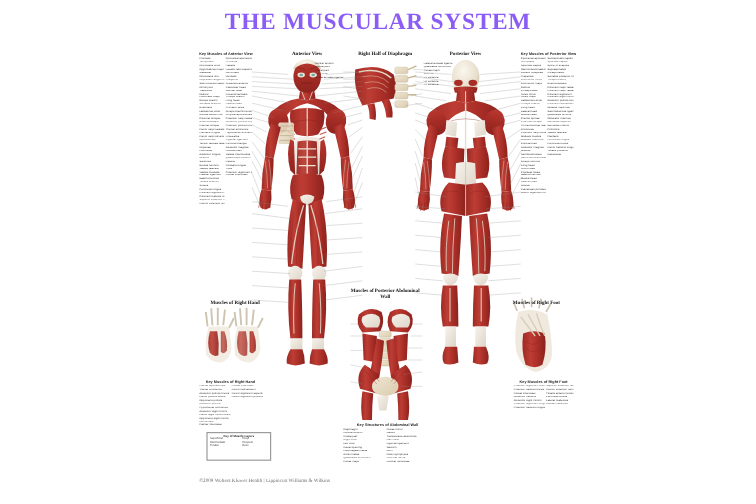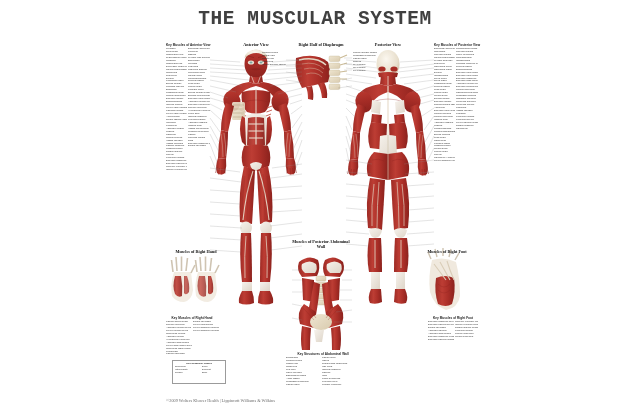--- a/index.html
+++ b/index.html
@@ -9,25 +9,25 @@
     color:#1a1a1a;
   }
   .poster{
     position:absolute;left:0;top:0;width:630px;height:420px;
     background:#ffffff;
   }
   
   .title{
     position:absolute;left:0;top:8px;width:630px;
     text-align:center;
-    font-family:Liberation Mono, monospace;
+    font-family:Liberation Serif, serif;
     font-weight:bold;
     font-size:19.5px;
     letter-spacing:0.6px;
-    color:#404040;
+    color:#8b5cf6;
   }
   
   .sheet{
     position:absolute;left:166px;top:40px;width:312px;height:348px;
     background:#ffffff;
   }
   .sect-head{
     position:absolute;
     font-family:"Liberation Sans",sans-serif;
     font-weight:bold;

